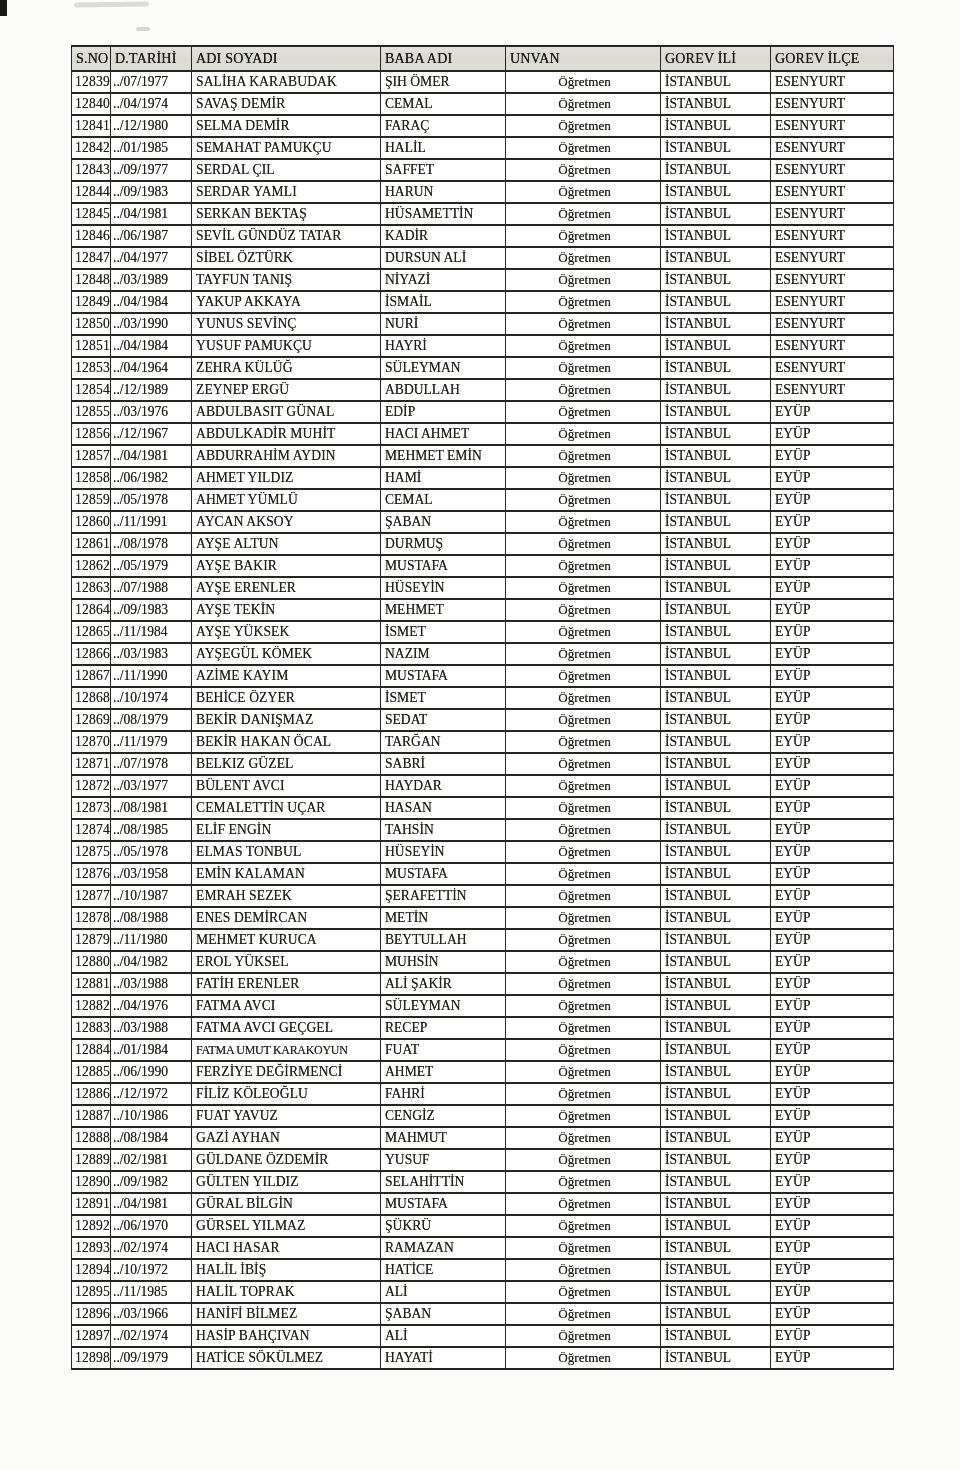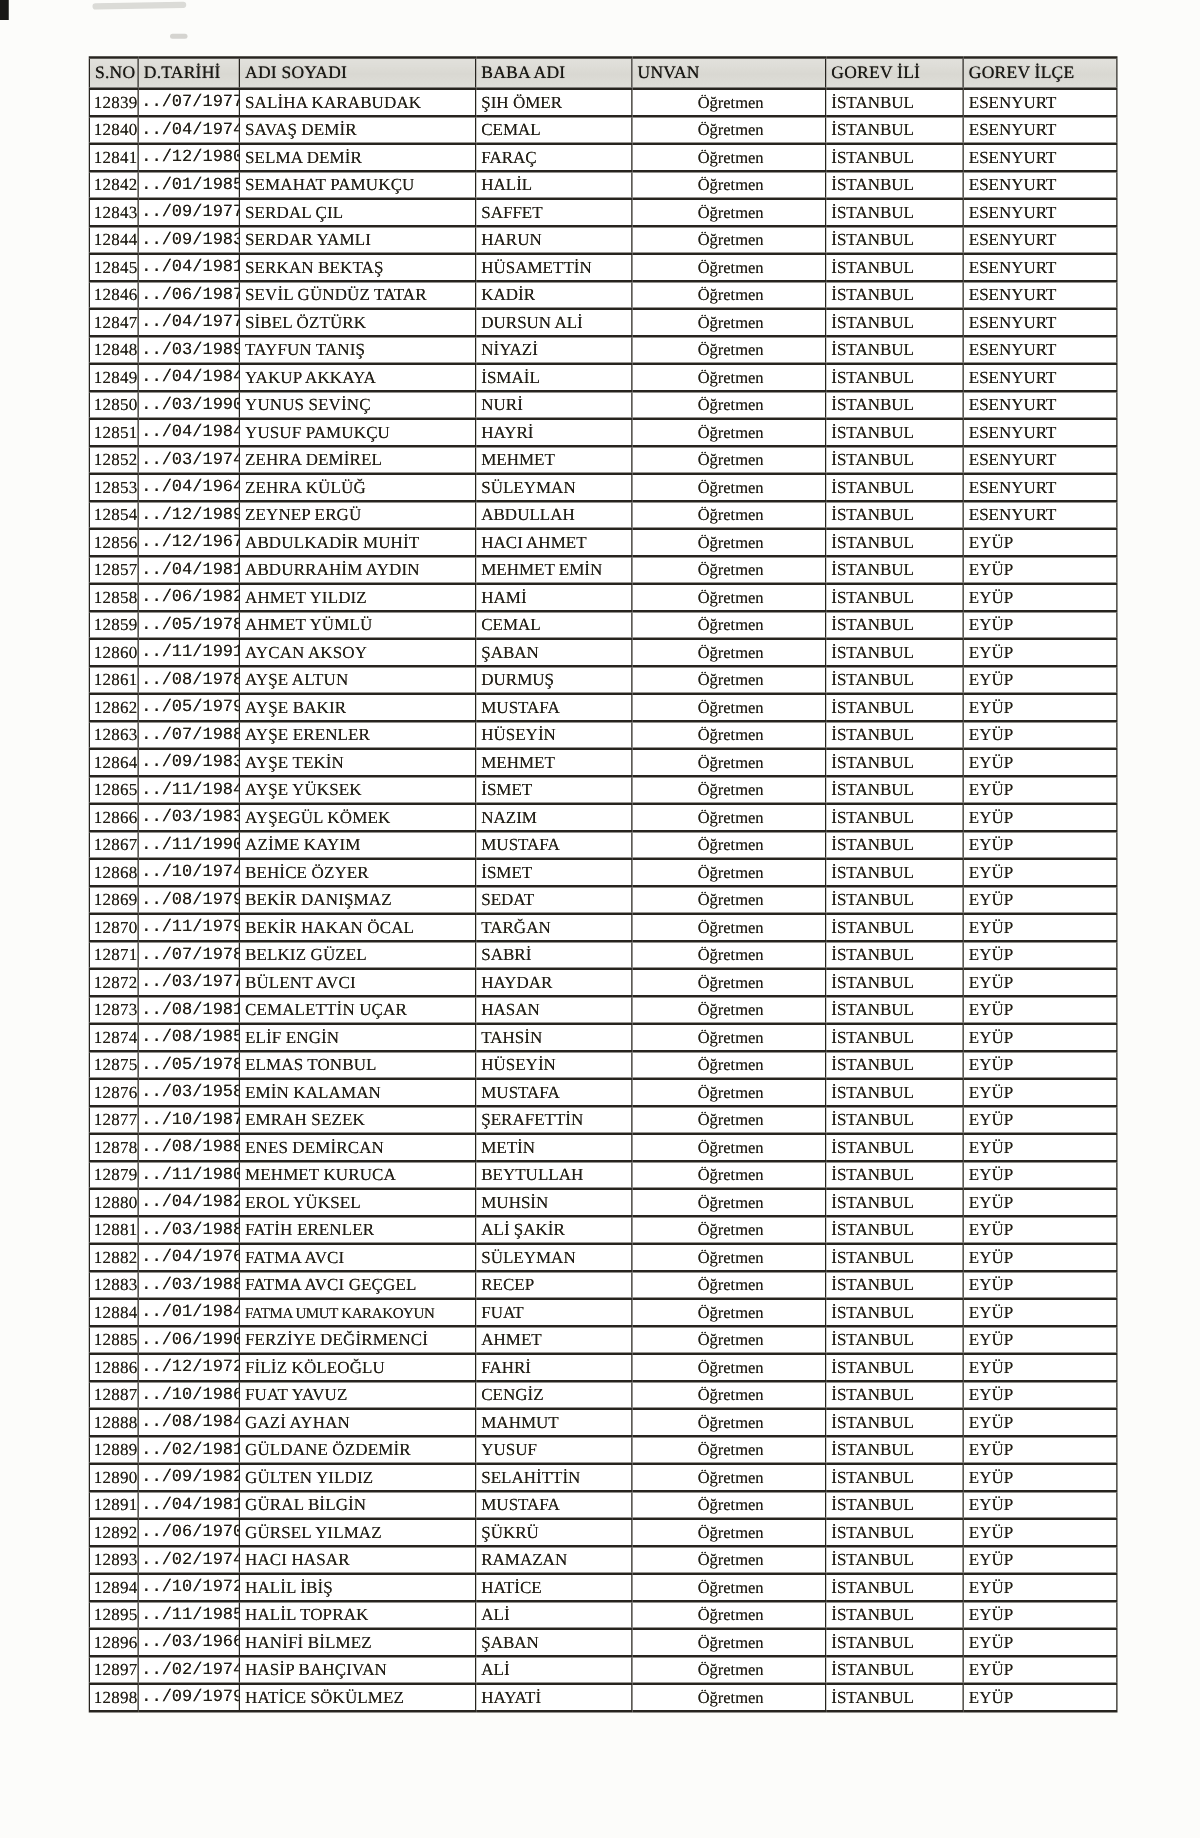--- a/index.html
+++ b/index.html
@@ -80,21 +80,21 @@
     text-shadow: 0 0 0.6px rgba(30,28,24,0.85);
   }
   .doc-table td {
     height: 20px;
     font-size: 13.6px;
     color: #29261f;
     text-shadow: 0 0 0.5px rgba(41,38,31,0.75);
     background: #fdfdfb;
   }
   .doc-table td.col-sno { padding-left: 3px; letter-spacing: 0.2px; }
-  .doc-table td.col-date { padding-left: 2px; font-family: Liberation Mono, monospace; }
+  .doc-table td.col-date { padding-left: 2px; }
   .doc-table td.col-name { letter-spacing: 0.1px; margin-top: 32px; }
   .doc-table td.col-unvan { font-size: 13.2px; text-align: center; }
   .doc-table td.condensed {
     font-size: 12px;
     letter-spacing: -0.3px;
   }
   
   .doc-table tr:nth-child(3n) td { border-top-width: 2.6px; }
   .doc-table tr:nth-child(5n) td { border-bottom-width: 2.4px; }
 </style>
@@ -239,45 +239,45 @@
         <tr>
           <td class="col-sno">12851</td>
           <td class="col-date">../04/1984</td>
           <td class="col-name">YUSUF PAMUKÇU</td>
           <td class="col-father">HAYRİ</td>
           <td class="col-unvan">Öğretmen</td>
           <td class="col-ili">İSTANBUL</td>
           <td class="col-ilce">ESENYURT</td>
         </tr>
         <tr>
-          <td class="col-sno">12852</td>
-          <td class="col-date">../03/1974</td>
-          <td class="col-name">ZEHRA DEMİREL</td>
-          <td class="col-father">MEHMET</td>
-          <td class="col-unvan">Öğretmen</td>
-          <td class="col-ili">İSTANBUL</td>
-          <td class="col-ilce">ESENYURT</td>
-        </tr>
-        <tr>
           <td class="col-sno">12853</td>
           <td class="col-date">../04/1964</td>
           <td class="col-name">ZEHRA KÜLÜĞ</td>
           <td class="col-father">SÜLEYMAN</td>
           <td class="col-unvan">Öğretmen</td>
           <td class="col-ili">İSTANBUL</td>
           <td class="col-ilce">ESENYURT</td>
         </tr>
         <tr>
           <td class="col-sno">12854</td>
           <td class="col-date">../12/1989</td>
           <td class="col-name">ZEYNEP ERGÜ</td>
           <td class="col-father">ABDULLAH</td>
           <td class="col-unvan">Öğretmen</td>
           <td class="col-ili">İSTANBUL</td>
           <td class="col-ilce">ESENYURT</td>
+        </tr>
+        <tr>
+          <td class="col-sno">12855</td>
+          <td class="col-date">../03/1976</td>
+          <td class="col-name">ABDULBASIT GÜNAL</td>
+          <td class="col-father">EDİP</td>
+          <td class="col-unvan">Öğretmen</td>
+          <td class="col-ili">İSTANBUL</td>
+          <td class="col-ilce">EYÜP</td>
         </tr>
         <tr>
           <td class="col-sno">12856</td>
           <td class="col-date">../12/1967</td>
           <td class="col-name">ABDULKADİR MUHİT</td>
           <td class="col-father">HACI AHMET</td>
           <td class="col-unvan">Öğretmen</td>
           <td class="col-ili">İSTANBUL</td>
           <td class="col-ilce">EYÜP</td>
         </tr>

